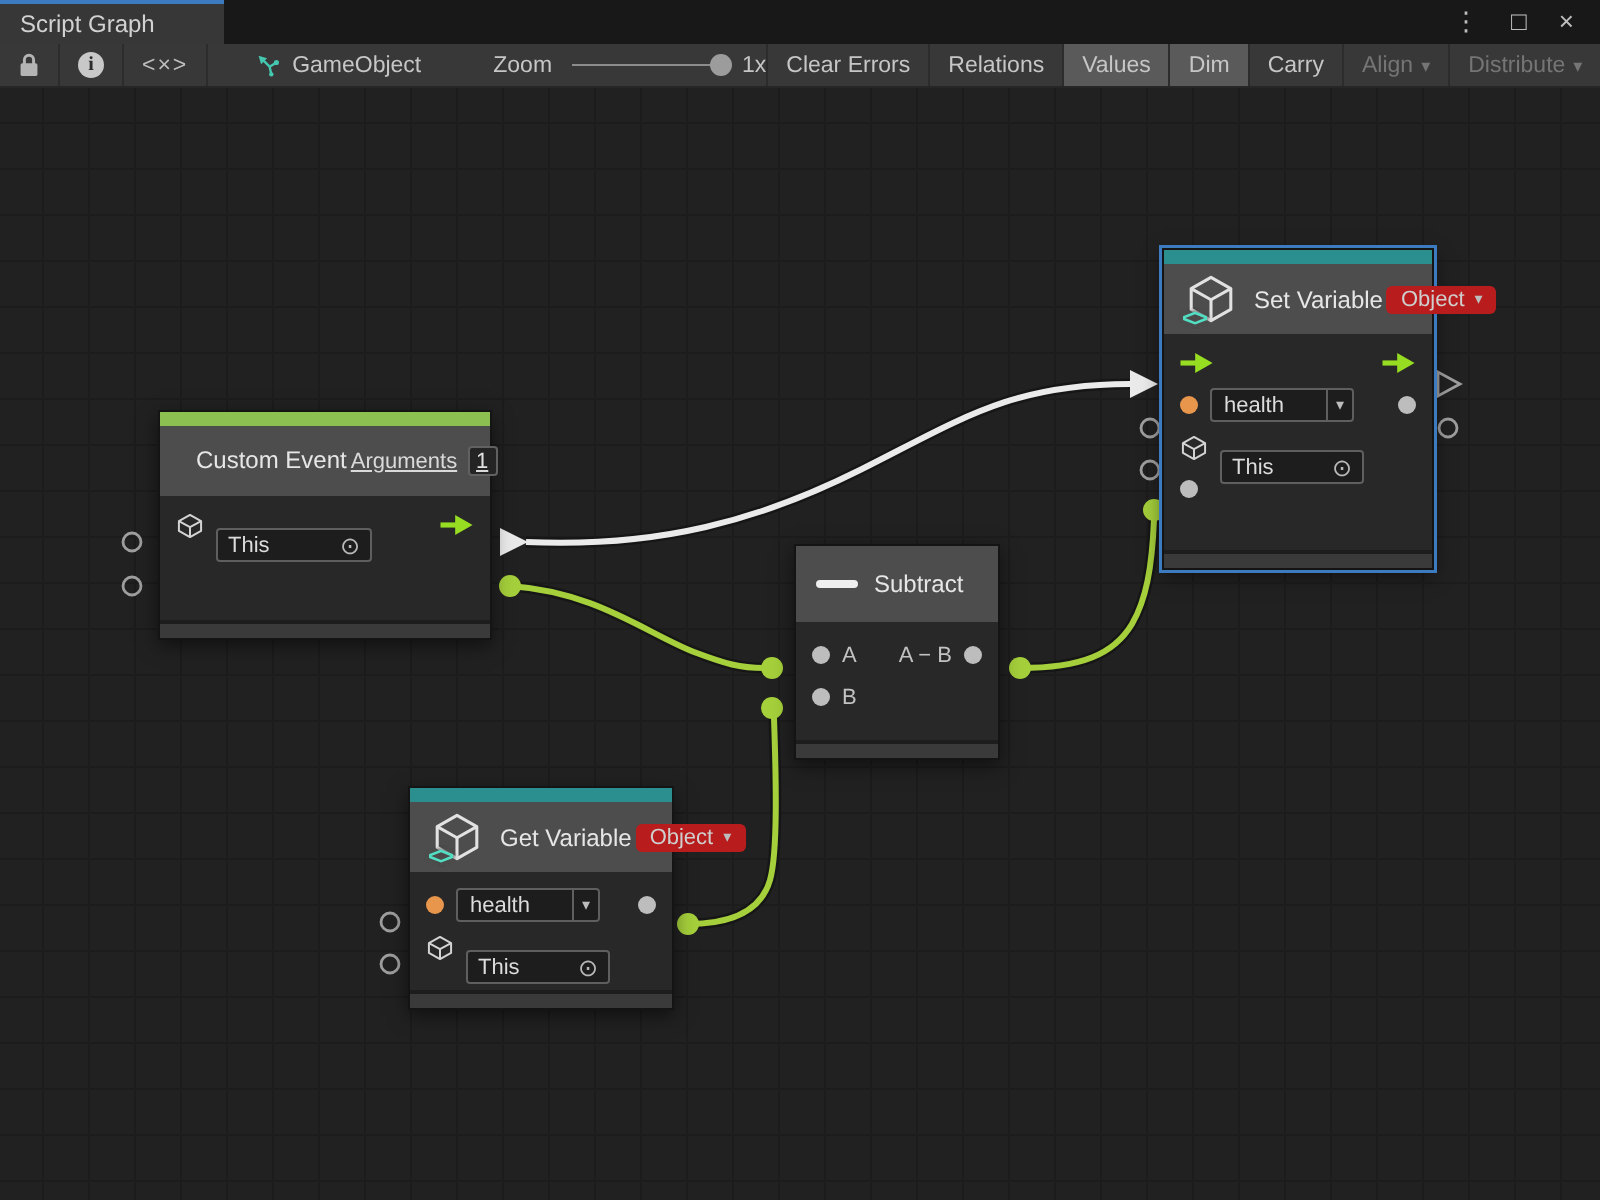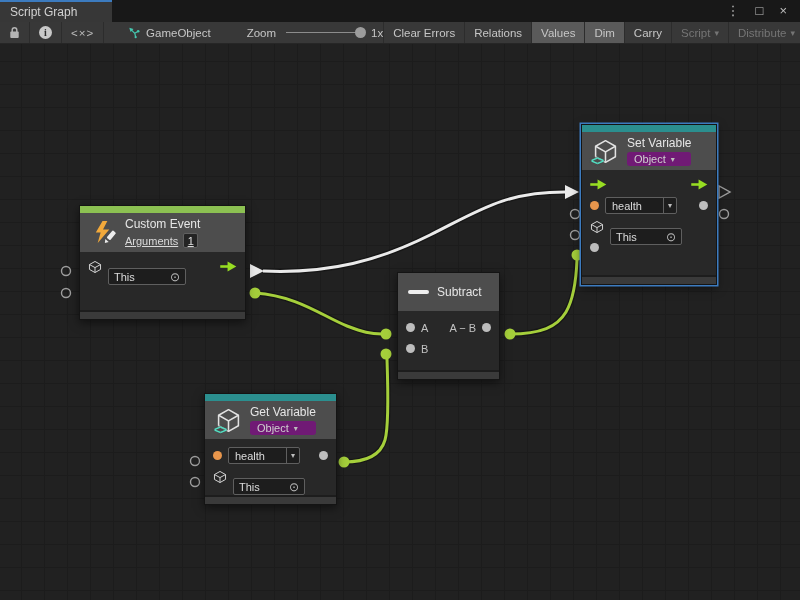--- a/index.html
+++ b/index.html
@@ -45,26 +45,26 @@
   .wires{position:absolute;left:0;top:0;}
 
   
   .node{position:absolute;display:flex;flex-direction:column;background:#282828;
         border:1px solid #141414;box-shadow:0 3px 9px rgba(0,0,0,.5);}
   .node.selected{box-shadow:0 0 0 1.5px var(--accent-blue,#3c7bbf),0 3px 9px rgba(0,0,0,.5);}
   .strip{height:7px;flex:none;}
   .strip.event{background:var(--strip-event,#8cc152);}
   .strip.variable{background:var(--strip-variable,#2b8f8f);}
   .header{background:#4d4d4d;display:flex;align-items:center;gap:8px;padding:4px 10px;flex:none;flex:0 0 auto;}
-  .hcol{display:flex;flex-direction:column;gap:2px;}
+  .hcol{display:flex;flex-direction:row;gap:2px;}
   .htitle{font-size:12px;color:#e6e6e6;white-space:nowrap;}
   .hsub{display:flex;align-items:center;gap:5px;font-size:11px;color:#dadada;text-decoration:underline;}
   .valbox{min-width:15px;height:15px;background:#242424;border:1px solid #616161;border-radius:2px;
           display:flex;align-items:center;justify-content:center;font-size:11px;color:#e0e0e0;padding:0 3px;}
-  .chip{background:#701a75;border-radius:3px;padding:1px 7px;font-size:11px;color:#cfcfcf;
+  .chip{background:#b91c1c;border-radius:3px;padding:1px 7px;font-size:11px;color:#cfcfcf;
         display:flex;align-items:center;gap:5px;}
   .chip .dd{font-size:8px;color:#bdbdbd;}
   .body{padding-top:4px;}
   .prow{height:21px;display:flex;align-items:center;gap:6px;padding:0 8px;font-size:11px;color:#c2c2c2;}
   .footer{margin-top:auto;height:9px;background:#3a3a3a;border-top:2px solid #1d1d1d;flex:none;}
   .dot{width:9px;height:9px;border-radius:50%;flex:none;}
   .dot.orange{background:var(--port-orange,#e8964c);}
   .dot.gray{background:var(--port-gray,#bdbdbd);}
   .field{background:#1d1d1d;border:1px solid #5f5f5f;border-radius:2px;color:#dcdcdc;font-size:11px;
          height:17px;display:flex;align-items:center;padding:0 5px;gap:4px;margin-top:20px;}
@@ -121,21 +121,21 @@
           <span class="handle"></span>
         </span>
       <span>1x</span>
     </div>
     <div class="tbtn">Clear Errors</div>
     <div class="tbtn">Relations</div>
     <div class="tbtn active">Values</div>
     <div class="tbtn active">Dim</div>
     <div class="tbtn">Carry</div>
     <div class="tbtn disabled">
-      <span>Script</span>
+      <span>Align</span>
       <span class="dd">▾</span>
     </div>
     <div class="tbtn disabled">
       <span>Distribute</span>
       <span class="dd">▾</span>
     </div>
 
   </div>
 
   <div class="canvas">

